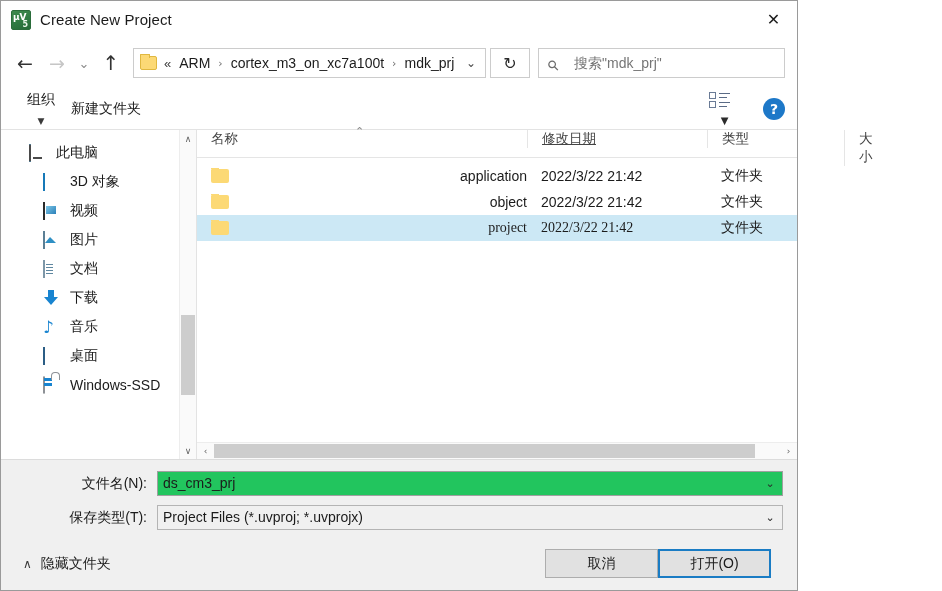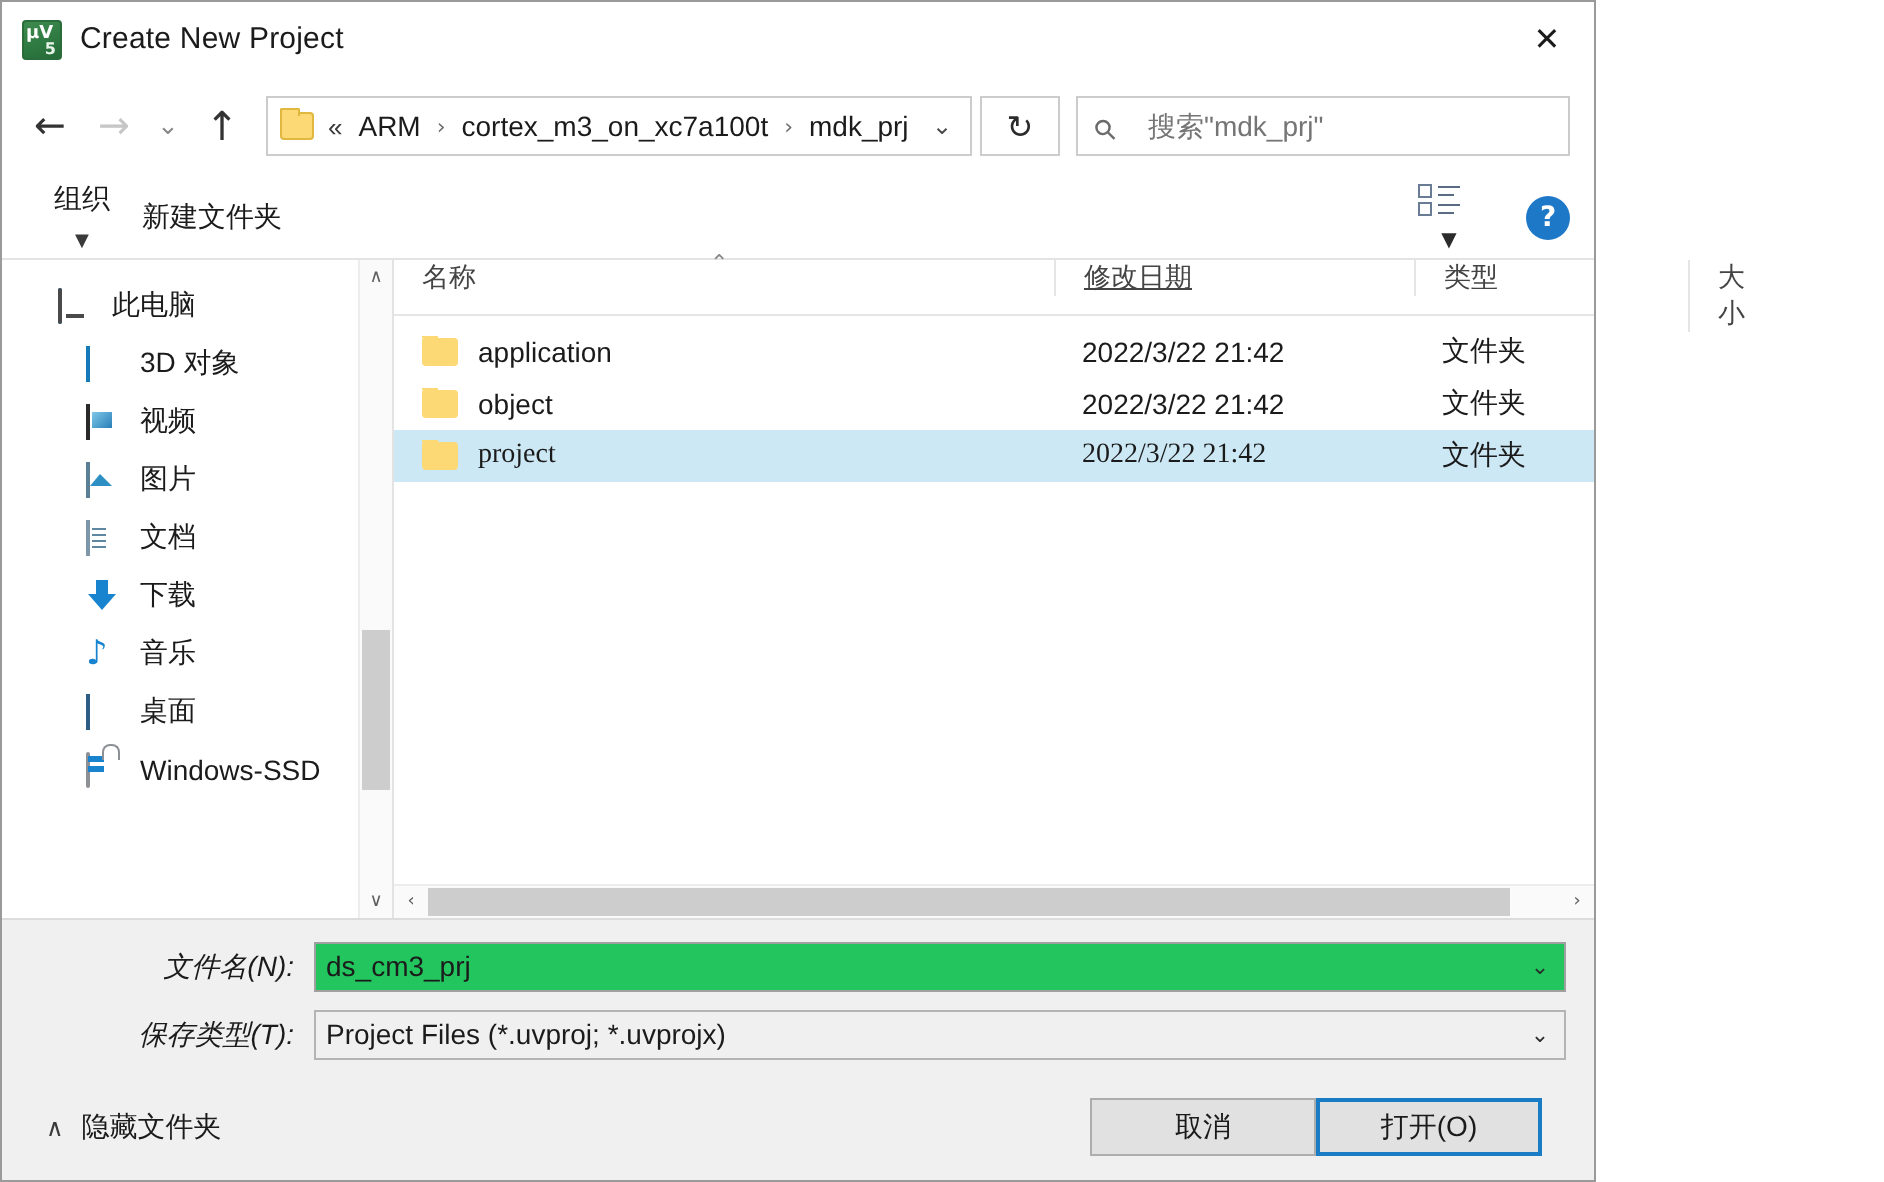--- a/index.html
+++ b/index.html
@@ -293,21 +293,21 @@
     font-family: "DejaVu Sans", sans-serif;
   }
   .rows { flex: 1 1 auto; overflow: hidden; padding-top: 5px; }
   .frow {
     height: 26px;
     display: flex; align-items: center;
     font-size: 14px; color: #1b1b1b;
   }
   .frow.selected { background: #cce8f5; font-family: Liberation Serif, serif; }
   .fc { display: flex; align-items: center; overflow: hidden; white-space: nowrap; }
-  .fc.c-name { width: 330px; flex: none; padding-left: 14px; }
+  .fc.c-name { width: 330px; flex: none; padding-left: 14px; justify-content: space-between; }
   .fc.c-date { width: 180px; flex: none; padding-left: 14px; }
   .fc.c-type { width: 137px; flex: none; padding-left: 14px; }
   .fc.c-size { flex: 1 1 auto; padding-left: 14px; }
   .folder-icon {
     width: 18px; height: 14px; flex: none; margin-right: 10px;
     background: #fcd975; border-radius: 1px 2px 2px 2px;
     position: relative;
   }
   .folder-icon::before {
     content: ""; position: absolute; left: 0; top: -3px;
@@ -340,21 +340,21 @@
     padding: 11px 14px 0 14px;
     flex: none;
   }
   .formrow {
     display: flex; align-items: center;
     margin-bottom: 9px;
   }
   .flabel {
     width: 142px; flex: none;
     text-align: right; padding-right: 10px;
-    font-size: 14px; color: #1b1b1b; font-style: italic;
+    font-size: 14px; color: #1b1b1b;
   }
   .fctl {
     flex: 1 1 auto;
     height: 25px;
     border: 1px solid #a0a0a0;
     display: flex; align-items: center;
     min-width: 0;
   }
   .fctl.editable { background: #22c55e; }
   .fctl.readonly { background: #f0f0f0; border-color: #b4b4b4; }

